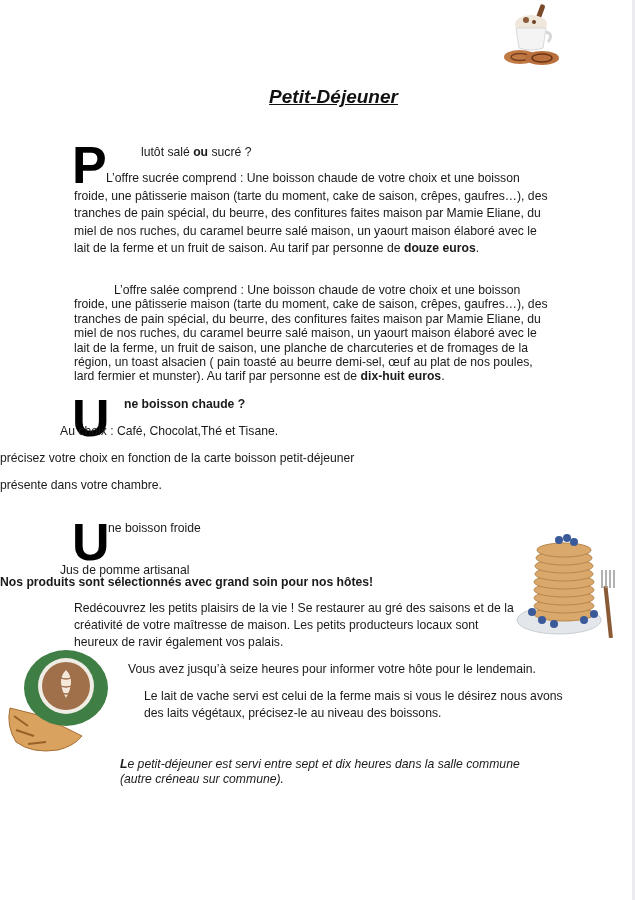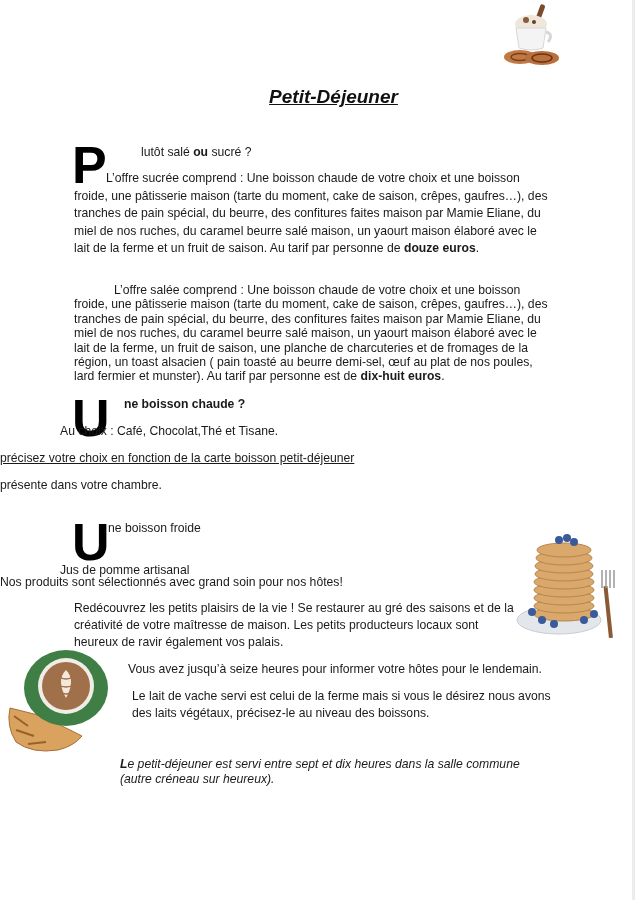--- a/index.html
+++ b/index.html
@@ -39,30 +39,30 @@
 <div class="dropcap" style="left:72px;top:143px;">P</div>
 <div class="abs para" style="left:105px;top:144px;width:440px;padding-left:36px;"><span>lutôt salé </span><b>ou</b><span> sucré ?</span></div>
 
 <div class="abs para" style="left:74px;top:170px;width:476px;text-indent:32px;line-height:17.6px;"><span>L’offre sucrée comprend : Une boisson chaude de votre choix et une boisson froide, une pâtisserie maison (tarte du moment, cake de saison, crêpes, gaufres…), des tranches de pain spécial, du beurre, des confitures faites maison par Mamie Eliane, du miel de nos ruches, du caramel beurre salé maison, un yaourt maison élaboré avec le lait de la ferme et un fruit de saison. Au tarif par personne de </span><b>douze euros</b><span>.</span></div>
 
 <div class="abs para" style="left:74px;top:283px;width:480px;text-indent:40px;line-height:14.4px;"><span>L’offre salée comprend : Une boisson chaude de votre choix et une boisson froide, une pâtisserie maison (tarte du moment, cake de saison, crêpes, gaufres…), des tranches de pain spécial, du beurre, des confitures faites maison par Mamie Eliane, du miel de nos ruches, du caramel beurre salé maison, un yaourt maison élaboré avec le lait de la ferme, un fruit de saison, une planche de charcuteries et de fromages de la région, un toast alsacien ( pain toasté au beurre demi-sel, œuf au plat de nos poules, lard fermier et munster). Au tarif par personne est de </span><b>dix-huit euros</b><span>.</span></div>
 
 <div class="dropcap" style="left:72px;top:396px;">U</div>
 <div class="abs para" style="left:124px;top:396px;font-weight:bold;">ne boisson chaude ?</div>
 <div class="abs para center" style="left:60px;top:423px;width:570px;">Au choix : Café, Chocolat,Thé et Tisane.</div>
-<div class="abs para center" style="left:0;top:450px;width:632px;text-decoration:underline;">précisez votre choix en fonction de la carte boisson petit-déjeuner</div>
+<div class="abs para center" style="left:0;top:450px;width:632px;">précisez votre choix en fonction de la carte boisson petit-déjeuner</div>
 <div class="abs para center" style="left:0;top:477px;width:540px;">présente dans votre chambre.</div>
 
 <div class="dropcap" style="left:72px;top:520px;">U</div>
 <div class="abs para" style="left:108px;top:520px;">ne boisson froide</div>
 <div class="abs para center" style="left:60px;top:547px;width:570px;margin-top:15px;">Jus de pomme artisanal</div>
-<div class="abs para center" style="left:0;top:574px;width:594px;">Nos produits sont sélectionnés avec grand soin pour nos hôtes!</div>
+<div class="abs para center" style="left:0;top:574px;width:594px;font-weight:bold;">Nos produits sont sélectionnés avec grand soin pour nos hôtes!</div>
 <div class="abs para center" style="left:74px;top:600px;width:444px;">Redécouvrez les petits plaisirs de la vie ! Se restaurer au gré des saisons et de la créativité de votre maîtresse de maison. Les petits producteurs locaux sont heureux de ravir également vos palais.</div>
-<div class="abs para center" style="left:128px;top:661px;width:458px;">Vous avez jusqu’à seize heures pour informer votre hôtes pour le lendemain.</div>
-<div class="abs para center" style="left:132px;top:688px;width:432px;">Le lait de vache servi est celui de la ferme mais si vous le désirez nous avons des laits végétaux, précisez-le au niveau des boissons.</div>
+<div class="abs para center" style="left:128px;top:661px;width:458px;">Vous avez jusqu’à seize heures pour informer votre hôte pour le lendemain.</div>
+<div class="abs para center" style="left:144px;top:688px;width:432px;">Le lait de vache servi est celui de la ferme mais si vous le désirez nous avons des laits végétaux, précisez-le au niveau des boissons.</div>
 
 <svg class="img" style="left:514px;top:530px;" width="106" height="114" viewBox="0 0 106 114">
   <ellipse cx="45" cy="90" rx="42" ry="14" fill="#e3e6ea" stroke="#c9ced4"></ellipse>
   <g fill="#d9a86a" stroke="#b7864e" stroke-width="1">
     <ellipse cx="50" cy="84" rx="30" ry="7"></ellipse>
       <ellipse cx="50" cy="76" rx="30" ry="7"></ellipse>
     <ellipse cx="50" cy="68" rx="30" ry="7"></ellipse>
       <ellipse cx="50" cy="60" rx="30" ry="7"></ellipse>
     <ellipse cx="50" cy="52" rx="30" ry="7"></ellipse>
       <ellipse cx="50" cy="44" rx="29" ry="7"></ellipse>
@@ -88,13 +88,13 @@
   <path d="M8 62 Q4 80 14 96 Q30 108 56 104 Q72 100 80 90 L40 70 Z" fill="#d9a25e" stroke="#a86e32"></path>
   <path d="M12 70 L26 80 M14 84 L32 90 M26 98 L44 96" stroke="#9a6028" stroke-width="2"></path>
   <ellipse cx="64" cy="42" rx="42" ry="38" fill="#3f7f46"></ellipse>
   <circle cx="64" cy="40" r="28" fill="#f0ece6"></circle>
   <circle cx="64" cy="40" r="24" fill="#a0704a"></circle>
   <path d="M64 24 Q54 34 64 52 Q74 34 64 24 Z" fill="#f3e8da"></path>
   <path d="M56 30 Q64 36 72 30 M55 38 Q64 44 73 38 M57 46 Q64 50 71 46" stroke="#a0704a" stroke-width="1.5" fill="none"></path>
 </svg>
 
 <div class="abs para ital center" style="left:120px;top:756px;width:448px;"><b>L</b><span>e petit-déjeuner est servi entre sept et dix heures dans la salle commune</span></div>
-<div class="abs para ital center" style="left:120px;top:771px;width:392px;">(autre créneau sur heureux).</div>
+<div class="abs para ital center" style="left:120px;top:771px;width:392px;">(autre créneau sur commune).</div>
 
 </body></html>

